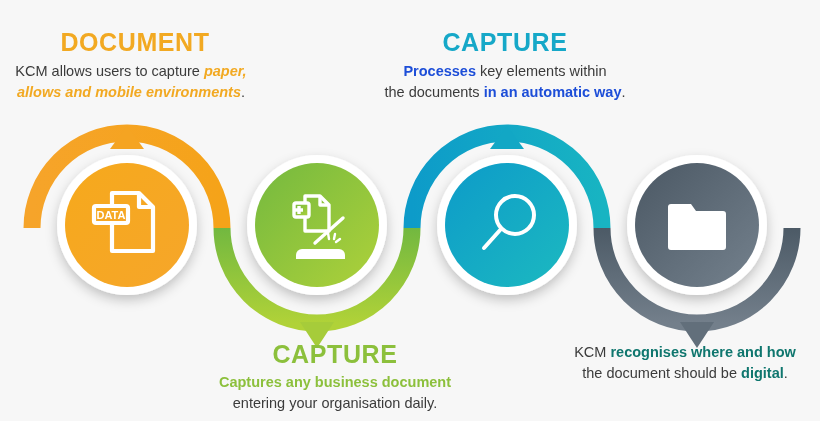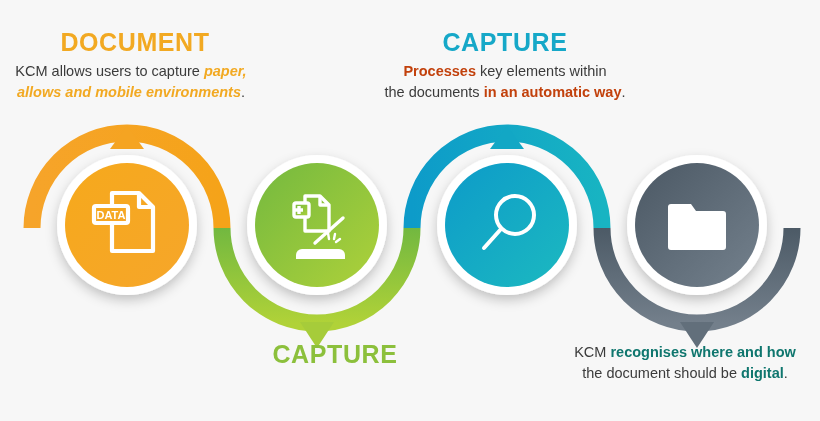--- a/index.html
+++ b/index.html
@@ -54,21 +54,21 @@
   #block-process  { left: 366px; top: 30px;  width: 278px; }
   #block-capture  { left: 191px; top: 342px; width: 288px; }
   #block-store    { left: 552px; top: 342px; width: 266px; }
 
   #block-document .blk-title { font-size: 25px; color: #f2a922; padding-left: 8px; }
   #block-process  .blk-title { font-size: 25px; color: #16a8c8; }
   #block-capture  .blk-title { font-size: 25px; color: #8cc03c; }
   #block-store    .blk-title { font-size: 25px; color: #55626f; }
 
   #block-document .hl { color: #f2a922; font-style: italic; }
-  #block-process  .hl { color: #c2410c; }
+  #block-process  .hl { color: #1d4ed8; }
   #block-capture  .hl { color: #8cc03c; }
   #block-store    .hl { color: #0f766e; }
 
   #block-capture .blk-title { margin-bottom: 5px; }
   #block-store   .blk-title { margin-bottom: 5px; }
 </style>
 </head>
 <body>
 
 <div id="stage">
@@ -198,20 +198,23 @@
 
   <div class="block" id="block-process">
     <div class="blk-title">CAPTURE</div>
     <p class="blk-body">
       <span class="hl">Processes</span><span> key elements within</span><br><span>the documents </span><span class="hl">in an automatic way</span><span>.</span>
     </p>
   </div>
 
   <div class="block" id="block-capture">
     <div class="blk-title">CAPTURE</div>
+    <p class="blk-body">
+      <span class="hl">Captures any business document</span><br><span>entering your organisation daily.</span>
+    </p>
   </div>
 
   <div class="block" id="block-store">
     <p class="blk-body">
       <span>KCM </span><span class="hl">recognises where and how</span><br><span>the document should be </span><span class="hl">digital</span><span>.</span>
     </p>
   </div>
 
 </div>
 

